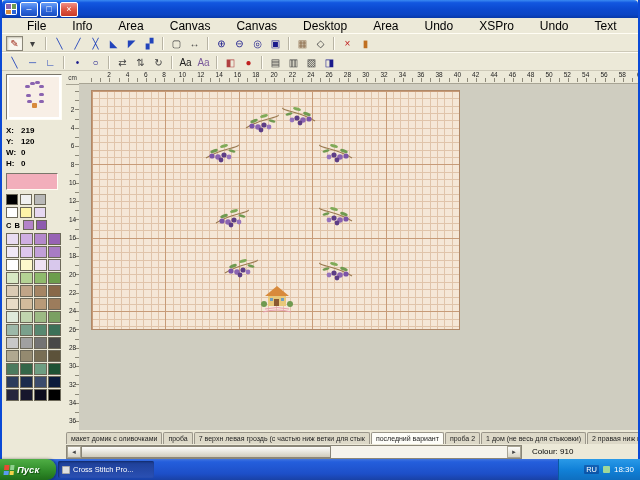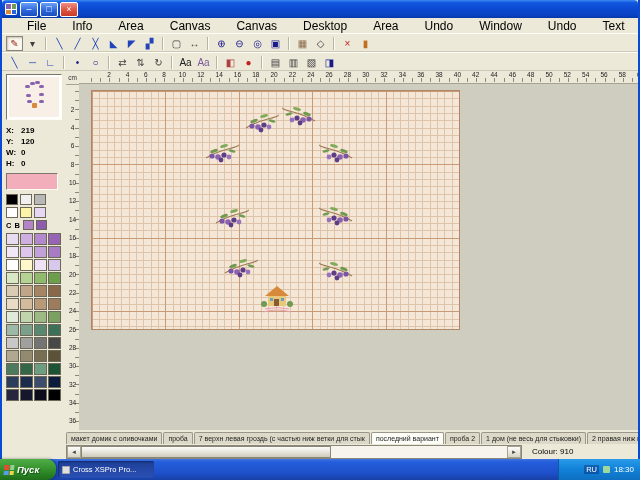--- a/index.html
+++ b/index.html
@@ -135,21 +135,21 @@
 
     <div class="menubar" id="menubar">
         <span class="menu-item">File</span>
         <span class="menu-item">Info</span>
         <span class="menu-item">Area</span>
         <span class="menu-item">Canvas</span>
         <span class="menu-item">Canvas</span>
         <span class="menu-item">Desktop</span>
         <span class="menu-item">Area</span>
         <span class="menu-item">Undo</span>
-        <span class="menu-item">Window</span>
+        <span class="menu-item">XSPro</span>
         <span class="menu-item">Undo</span>
         <span class="menu-item">Text</span>
         <span class="menu-item">Cross</span>
       </div>
     <div class="toolbar" id="toolbar1">
         <span class="tb-btn pressed" style="color: rgb(160, 48, 32);">✎</span>
         <span class="tb-btn" style="color: rgb(64, 64, 64);">▾</span>
         <span class="tb-sep"></span>
         <span class="tb-btn" style="color: rgb(34, 68, 187);">╲</span>
         <span class="tb-btn" style="color: rgb(34, 68, 187);">╱</span>
@@ -494,21 +494,21 @@
           <i></i>
           <i></i>
           <i></i>
           <i></i>
         </span>
       <span class="start-label">Пуск</span>
     </div>
     <div class="tasks" id="tasks">
         <span class="task pressed">
           <span class="task-icon" style="background: rgb(224, 224, 224);"></span>
-          <span class="task-label">Cross XSPro Pro...</span>
+          <span class="task-label">Cross Stitch Pro...</span>
         </span>
       </div>
     <div class="tray">
       <span class="tray-lang">RU</span>
       <span class="tray-icon"></span>
       <span class="tray-time">18:30</span>
     </div>
   </div>
 </div>
 

